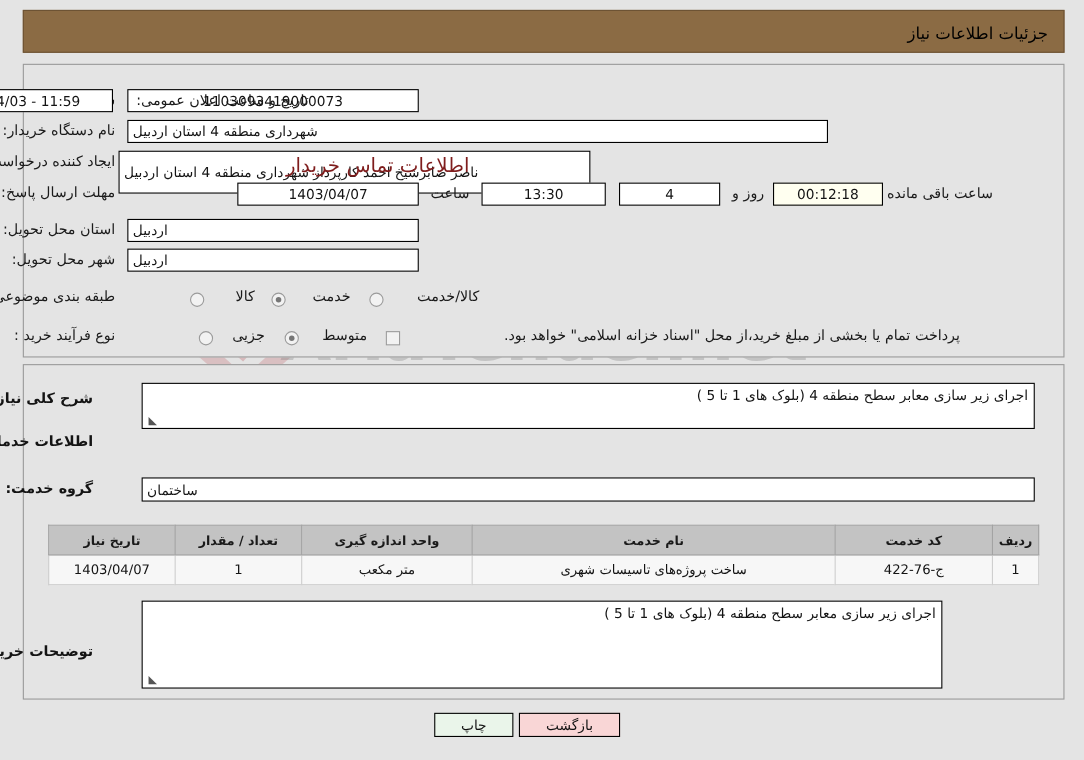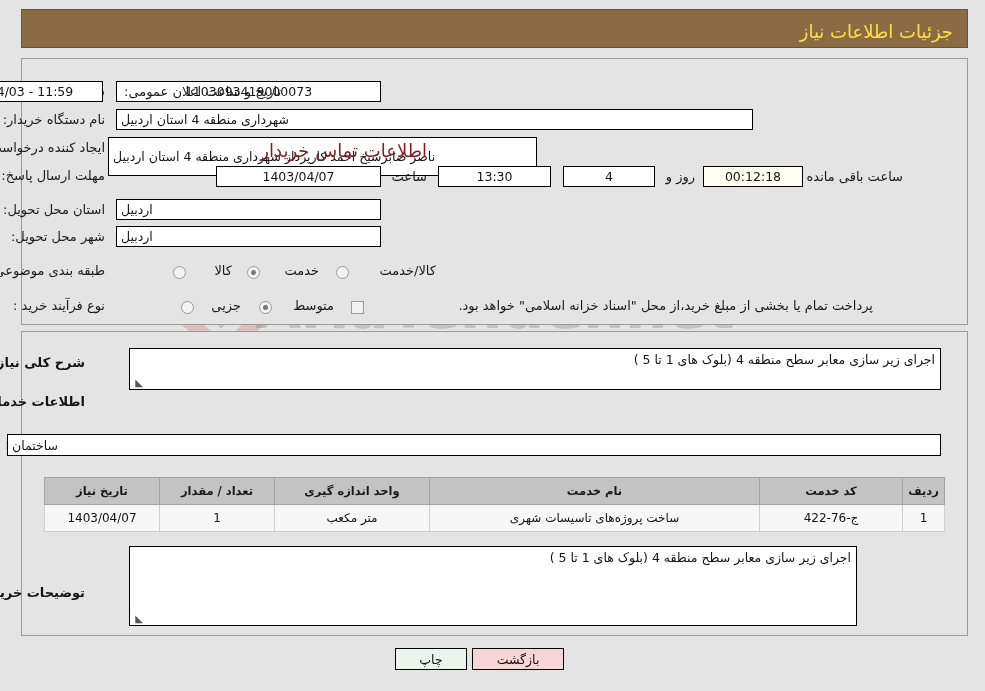--- a/index.html
+++ b/index.html
@@ -74,22 +74,22 @@
     height: 39px;
     background: #8b6b44;
     border: 1px solid #6d5334;
     box-sizing: border-box;
     z-index: 2;
   }
   .header-title {
     position: absolute;
     right: 14px;
     top: 11px;
-    color: #fde047;
-    font-size: 18px;
+    color: #000000;
+    font-size: 15px;
     white-space: nowrap;
   }
 
   
   .panel {
     position: absolute;
     background: #e4e4e4;
     border: 1px solid #9a9a9a;
     box-sizing: border-box;
     z-index: 1;
@@ -309,21 +309,21 @@
 
 <div class="sec-head" style="right:900px; top:355px;">شرح کلی نیاز:</div>
 <div class="ta" style="right:44px; top:348px; width:812px; height:42px;">
   <span>اجرای زیر سازی معابر سطح منطقه 4 (بلوک های 1 تا 5 )</span>
   <span class="grip">◣</span>
 </div>
 
 <div class="sec-head" style="right:900px; top:394px;">اطلاعات خدمات مورد نیاز</div>
 
 <div class="sec-head" style="right:900px; top:437px;">گروه خدمت:</div>
-<div class="fld right" style="right:44px; top:434px; width:934px; height:22px;">ساختمان</div>
+<div class="fld right" style="right:44px; top:434px; width:812px; height:22px;">ساختمان</div>
 
 <div class="tbl-wrap">
   <table class="grid">
     <colgroup>
       <col style="width:42px">
       <col style="width:143px">
       <col style="width:330px">
       <col style="width:155px">
       <col style="width:115px">
       <col style="width:115px">

